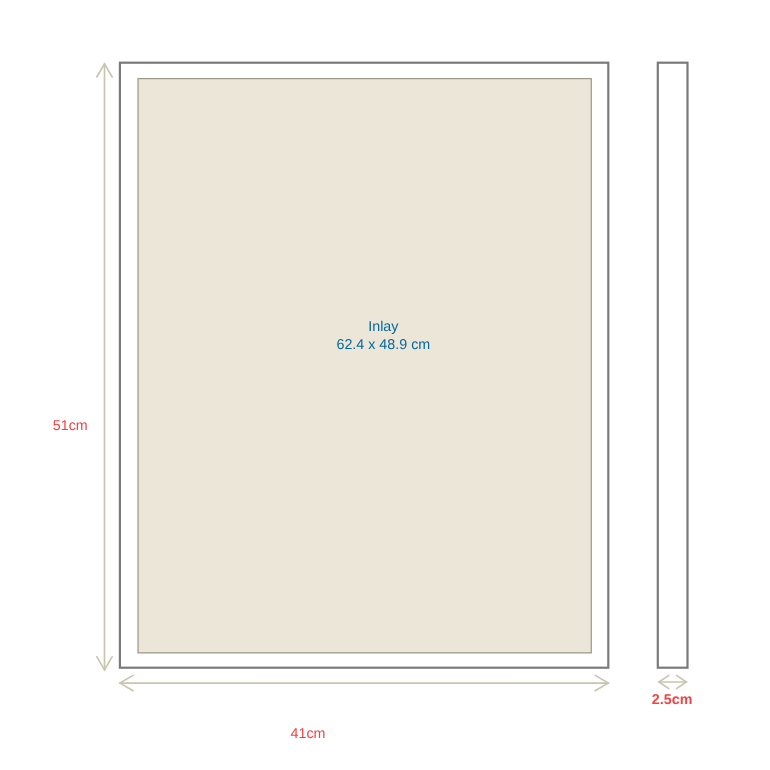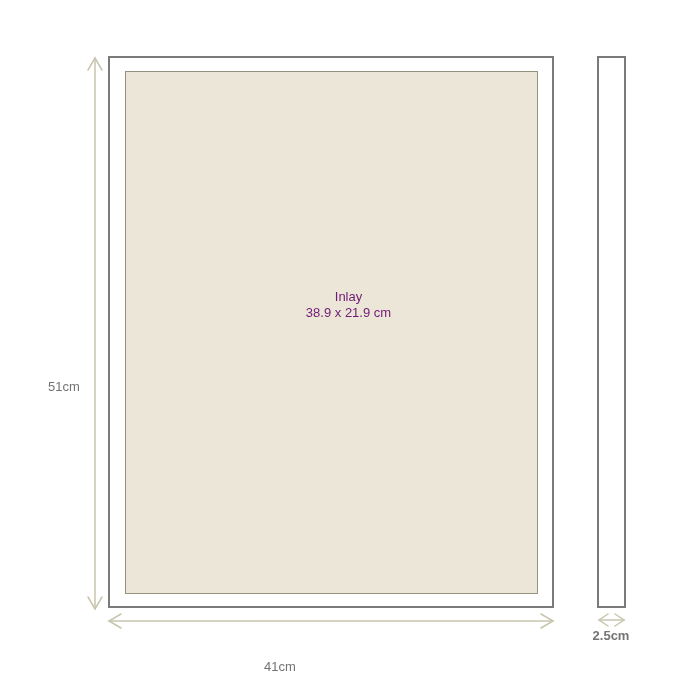--- a/index.html
+++ b/index.html
@@ -37,21 +37,21 @@
     background: #ebe6d7;
   }
   .inlay-text {
     position: absolute;
     left: 0;
     right: 0;
     top: 217px;
     text-align: center;
     font-size: 13px;
     line-height: 16px;
-    color: #701a75;
+    color: #0369a1;
     margin-left: 34px;
   }
   .side-bar {
     position: absolute;
     left: 597px;
     top: 56px;
     width: 29px;
     height: 552px;
     border: 2px solid #7a7a7a;
     box-sizing: border-box;
@@ -60,21 +60,21 @@
   .dims {
     position: absolute;
     left: 0;
     top: 0;
     pointer-events: none;
   }
   .label {
     position: absolute;
     font-size: 13px;
     line-height: 13px;
-    color: #737373;
+    color: #ef4444;
     white-space: nowrap;
   }
   .label-height {
     left: 48px;
     top: 380px;
     width: 30px;
     text-align: right;
   }
   .label-width {
     left: 255px;
@@ -92,21 +92,21 @@
 </style>
 </head>
 <body>
 
 <div class="canvas">
 
   <div class="frame-outer">
     <div class="inlay">
       <div class="inlay-text">
         <div>Inlay</div>
-        <div>38.9 x 21.9 cm</div>
+        <div>62.4 x 48.9 cm</div>
       </div>
     </div>
   </div>
 
   <div class="side-bar"></div>
 
   <svg class="dims" width="700" height="700" viewBox="0 0 700 700">
     <g stroke="#c8c5ae" stroke-width="1.5" fill="none" stroke-linecap="round">
       <line x1="95" y1="58" x2="95" y2="609"></line>
       <polyline points="88,70 95,58 102,70"></polyline>

